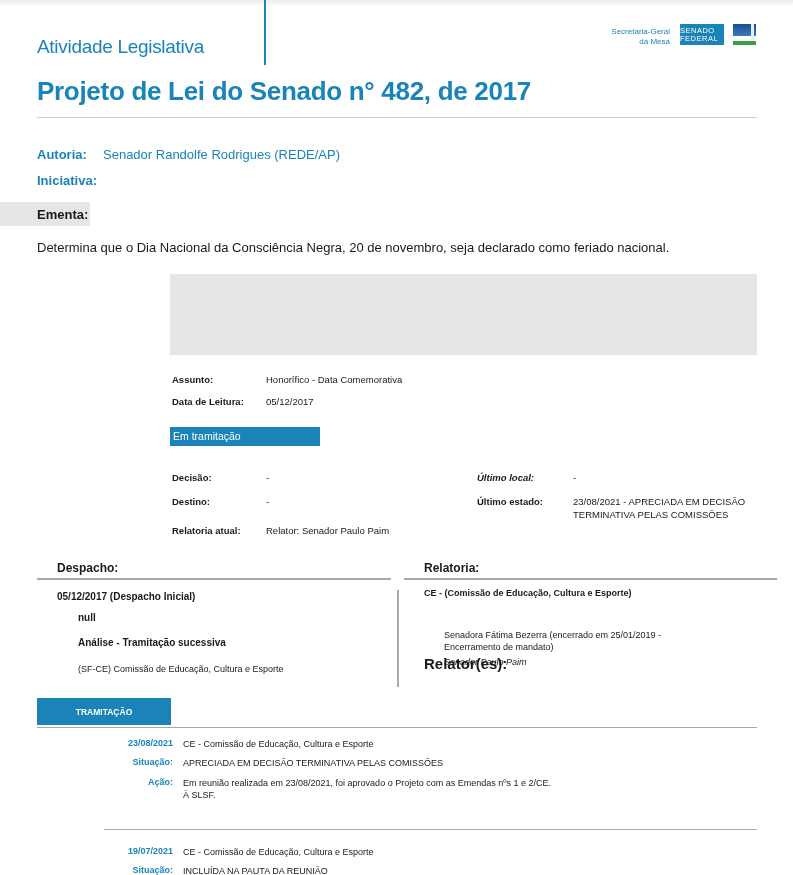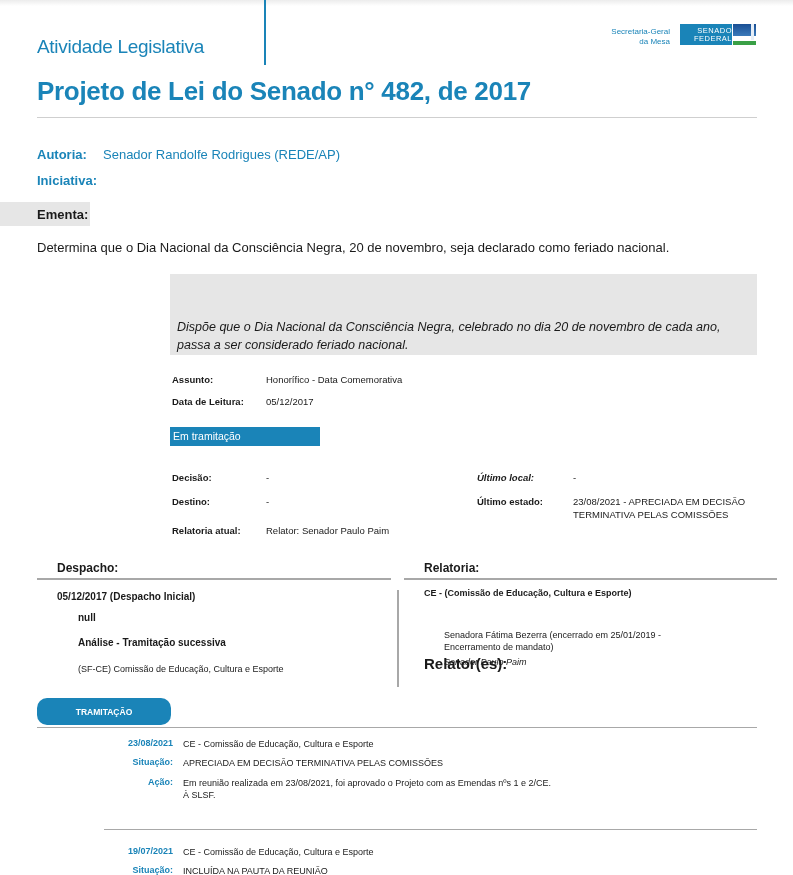--- a/index.html
+++ b/index.html
@@ -7,21 +7,21 @@
     body { font-family: "Liberation Sans", "DejaVu Sans", sans-serif; color: #1a1a1a; position: relative; }
 
     .top-shadow { position: absolute; left: 0; top: 0; width: 793px; height: 6px; background: linear-gradient(#ececec, #ffffff); }
     .vline { position: absolute; left: 264px; top: 0; width: 2px; height: 65px; background: #1a84b8; }
 
     .section-title { position: absolute; left: 37px; top: 36px; font-size: 19px; color: #1a84b8; letter-spacing: -0.3px; }
     .doc-title { position: absolute; left: 37px; top: 76px; font-size: 26px; color: #1a84b8; letter-spacing: -0.3px; }
     .title-rule { position: absolute; left: 37px; top: 117px; width: 720px; height: 1px; background: #cfcfcf; }
 
     .logo-sub { position: absolute; left: 600px; top: 27px; width: 70px; text-align: right; font-size: 8px; line-height: 10px; color: #1a84b8; }
-    .logo-box { position: absolute; left: 680px; top: 24px; width: 52px; height: 21px; background: #1a84b8; color: #fff; font-size: 7.5px; line-height: 8px; text-align: right; padding-top: 3px; letter-spacing: 0.5px; }
+    .logo-box { position: absolute; left: 680px; top: 24px; width: 44px; height: 21px; background: #1a84b8; color: #fff; font-size: 7.5px; line-height: 8px; text-align: left; padding-top: 3px; letter-spacing: 0.5px; }
     .logo-emblem { position: absolute; left: 733px; top: 24px; width: 23px; height: 21px; background: linear-gradient(#1a4f94 0%, #3a78b8 55%, #ffffff 56%, #ffffff 80%, #3aa046 81%, #3aa046 100%); }
     .logo-emblem::after { content: ""; position: absolute; right: 2px; top: 0; width: 3px; height: 16px; background: #e6eef7; }
 
     .kv-blue { position: absolute; font-size: 13px; color: #1a84b8; }
     .kv-blue b { font-weight: bold; }
 
     .ementa-band { position: absolute; left: 0; top: 202px; width: 90px; height: 24px; background: #e6e6e6; }
     .ementa-label { position: absolute; left: 37px; top: 207px; font-size: 13px; font-weight: bold; color: #1a1a1a; }
     .ementa-text { position: absolute; left: 37px; top: 240px; font-size: 13px; color: #1a1a1a; }
 
@@ -40,21 +40,21 @@
 
     .desp-date { position: absolute; left: 57px; top: 591px; font-size: 10px; font-weight: bold; }
     .desp-null { position: absolute; left: 78px; top: 612px; font-size: 10px; font-weight: bold; }
     .desp-analise { position: absolute; left: 78px; top: 637px; font-size: 10px; font-weight: bold; }
     .desp-comm { position: absolute; left: 78px; top: 664px; font-size: 9px; }
 
     .rel-comm { position: absolute; left: 424px; top: 588px; font-size: 9px; font-weight: bold; }
     .rel-label { position: absolute; left: 424px; top: 611px; font-size: 15px; font-weight: bold; margin-top: 44px; }
     .rel-names { position: absolute; left: 444px; top: 629px; font-size: 9px; line-height: 12px; }
 
-    .tram-band { position: absolute; left: 37px; top: 698px; width: 134px; height: 27px; background: #1a84b8; color: #fff; font-size: 8.5px; font-weight: bold; text-align: center; padding-top: 9px; border-radius: 10px; }
+    .tram-band { position: absolute; left: 37px; top: 698px; width: 134px; height: 27px; background: #1a84b8; color: #fff; font-size: 8.5px; font-weight: bold; text-align: center; padding-top: 9px; }
     .tram-rule { position: absolute; left: 37px; top: 727px; width: 720px; height: 1px; background: #a8a8a8; }
     .tram-rule2 { position: absolute; left: 104px; top: 829px; width: 653px; height: 1px; background: #a8a8a8; }
 
     .t-key { position: absolute; width: 70px; text-align: right; font-size: 9px; color: #1a84b8; font-weight: bold; }
     .t-val { position: absolute; left: 183px; font-size: 9px; color: #1a1a1a; line-height: 12px; }
   </style>
 </head>
 <body>
 
 <div class="top-shadow"></div>
@@ -76,21 +76,20 @@
 
 <div class="kv-blue" style="left:37px; top:147px;"><b>Autoria:</b></div>
 <div class="kv-blue" style="left:103px; top:147px;">Senador Randolfe Rodrigues (REDE/AP)</div>
 <div class="kv-blue" style="left:37px; top:173px;"><b>Iniciativa:</b></div>
 
 <div class="ementa-band"></div>
 <div class="ementa-label">Ementa:</div>
 <div class="ementa-text">Determina que o Dia Nacional da Consciência Negra, 20 de novembro, seja declarado como feriado nacional.</div>
 
 <div class="explic-box">
-  <div class="explic-text">Dispõe que o Dia Nacional da Consciência Negra, celebrado no dia 20 de novembro de cada ano, passa a ser considerado feriado nacional.</div>
 </div>
 
 <div class="small-label" style="left:172px; top:374px;">Assunto:</div>
 <div class="small-value" style="left:266px; top:373px;">Honorífico  - Data Comemorativa</div>
 <div class="small-label" style="left:172px; top:396px;">Data de Leitura:</div>
 <div class="small-value" style="left:266px; top:395px;">05/12/2017</div>
 
 <div class="status-band">Em tramitação</div>
 
 <div class="small-label" style="left:172px; top:472px;">Decisão:</div>

